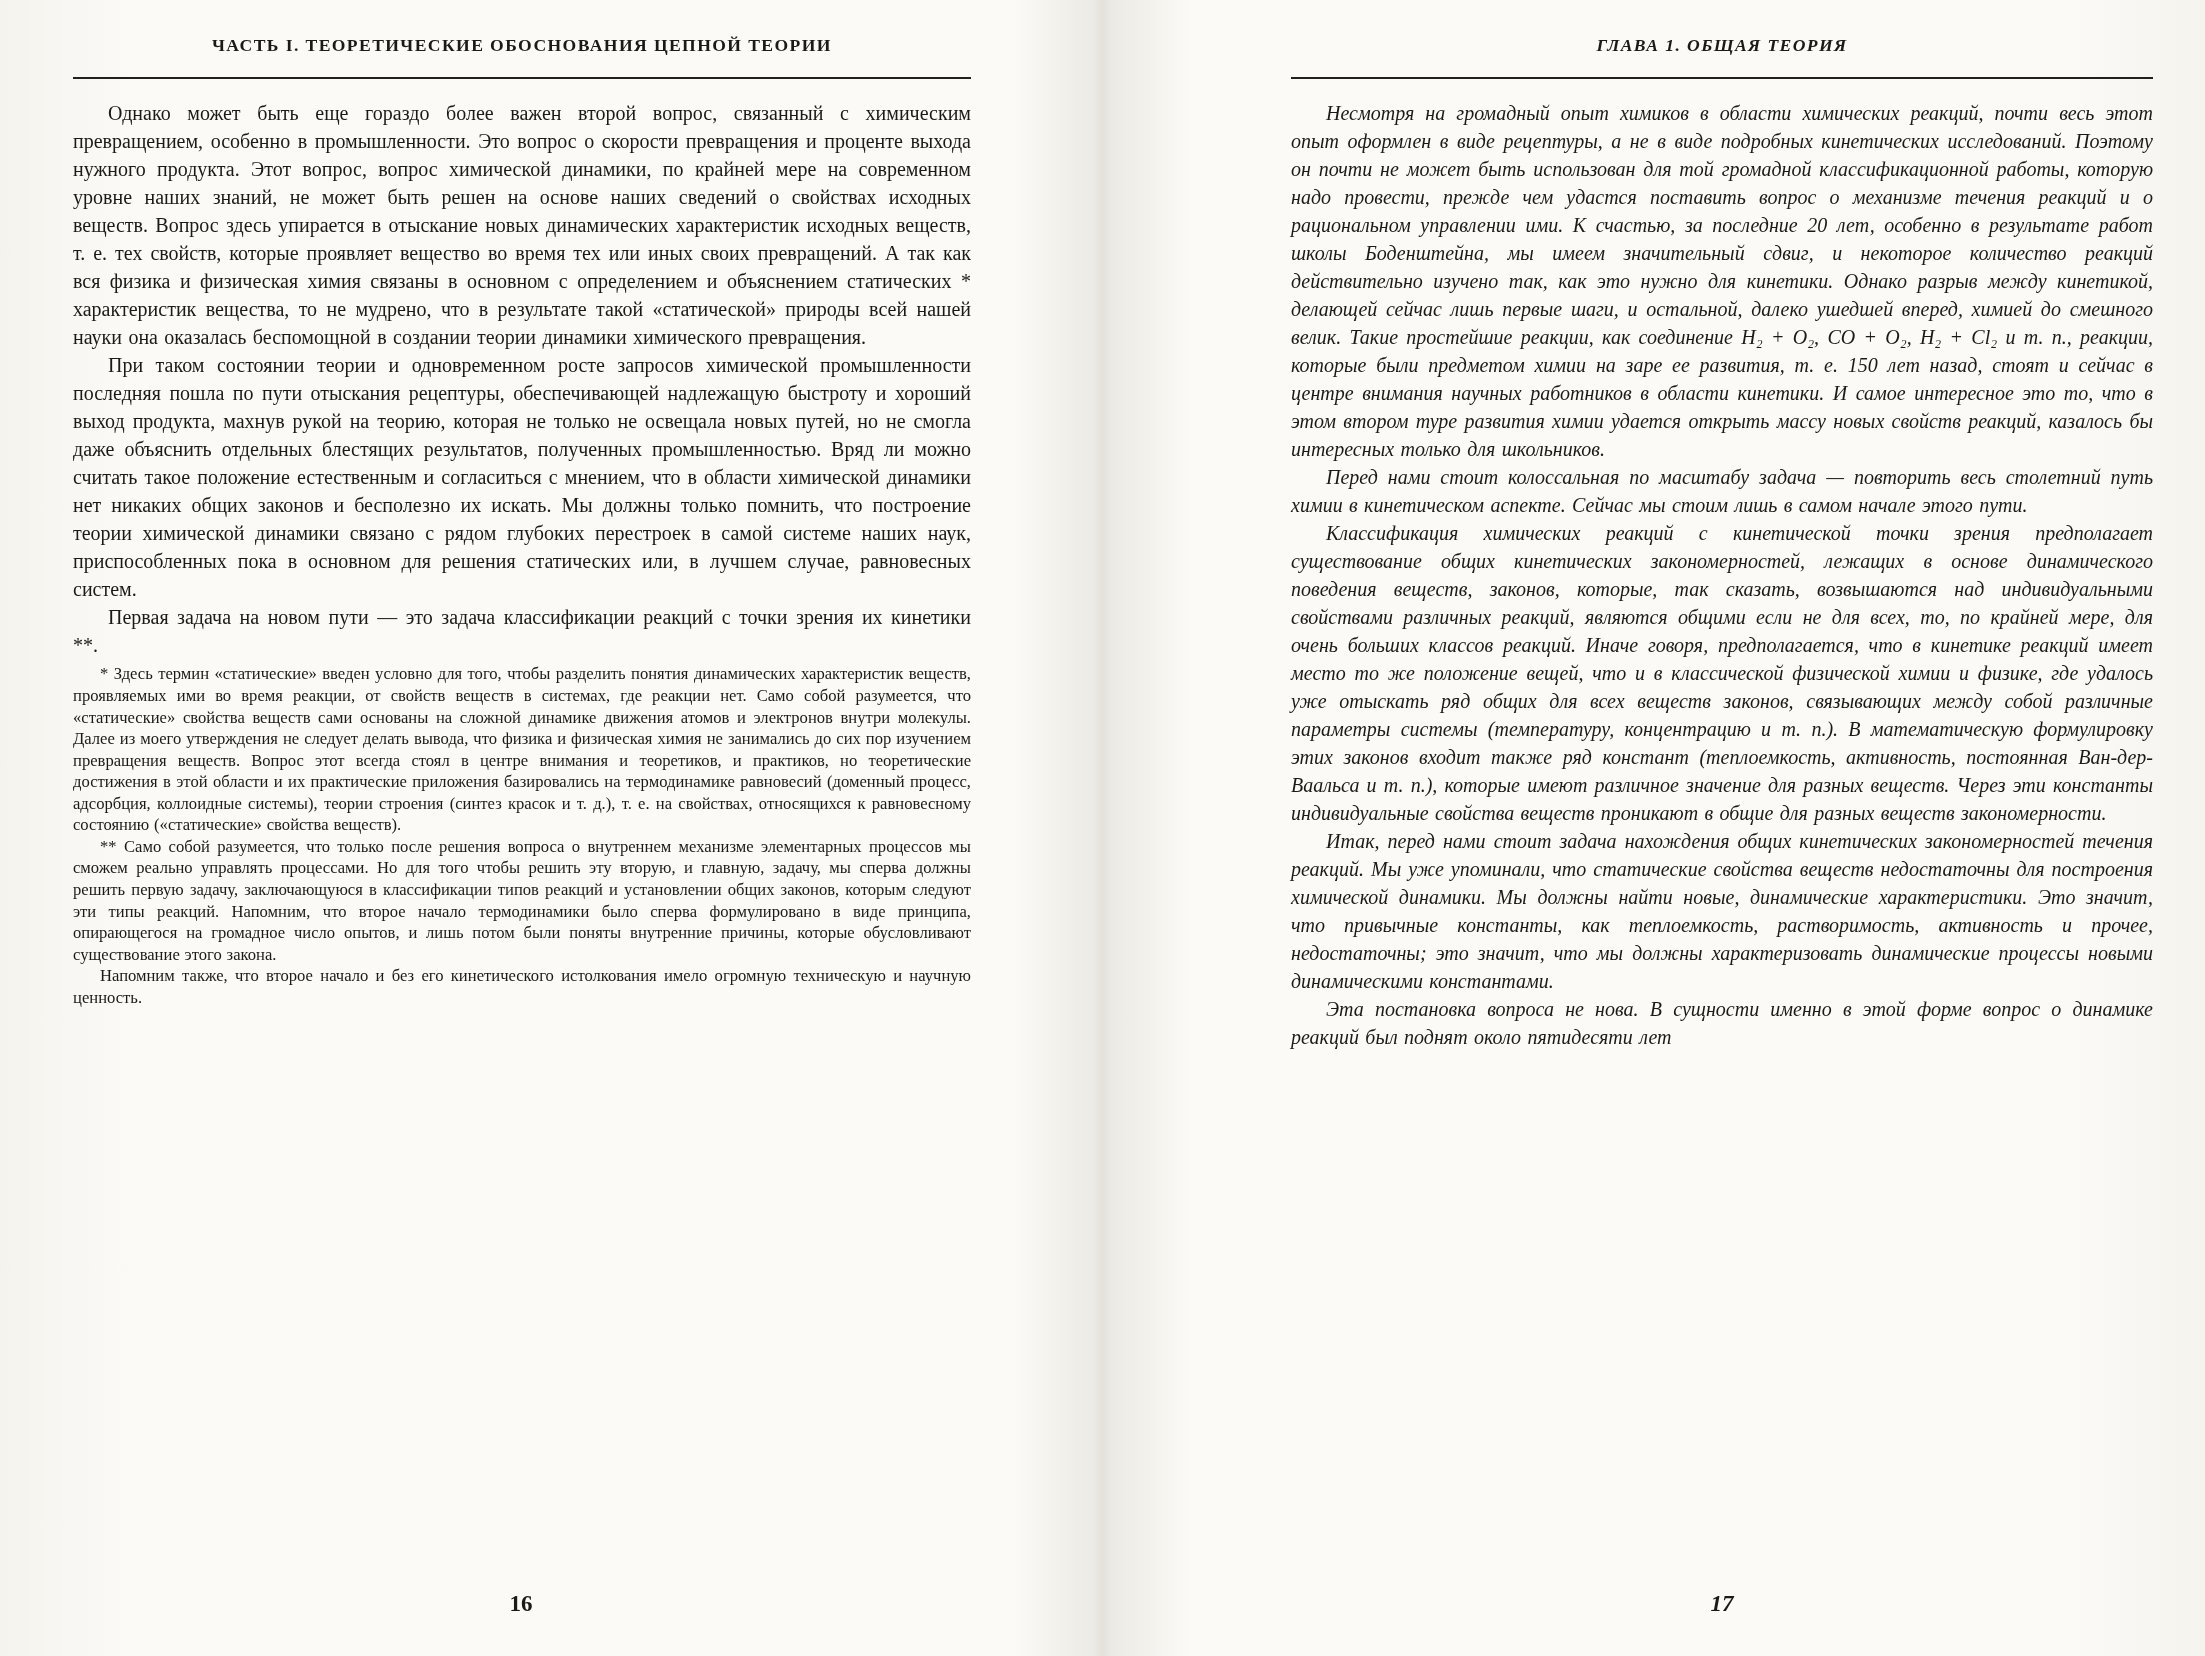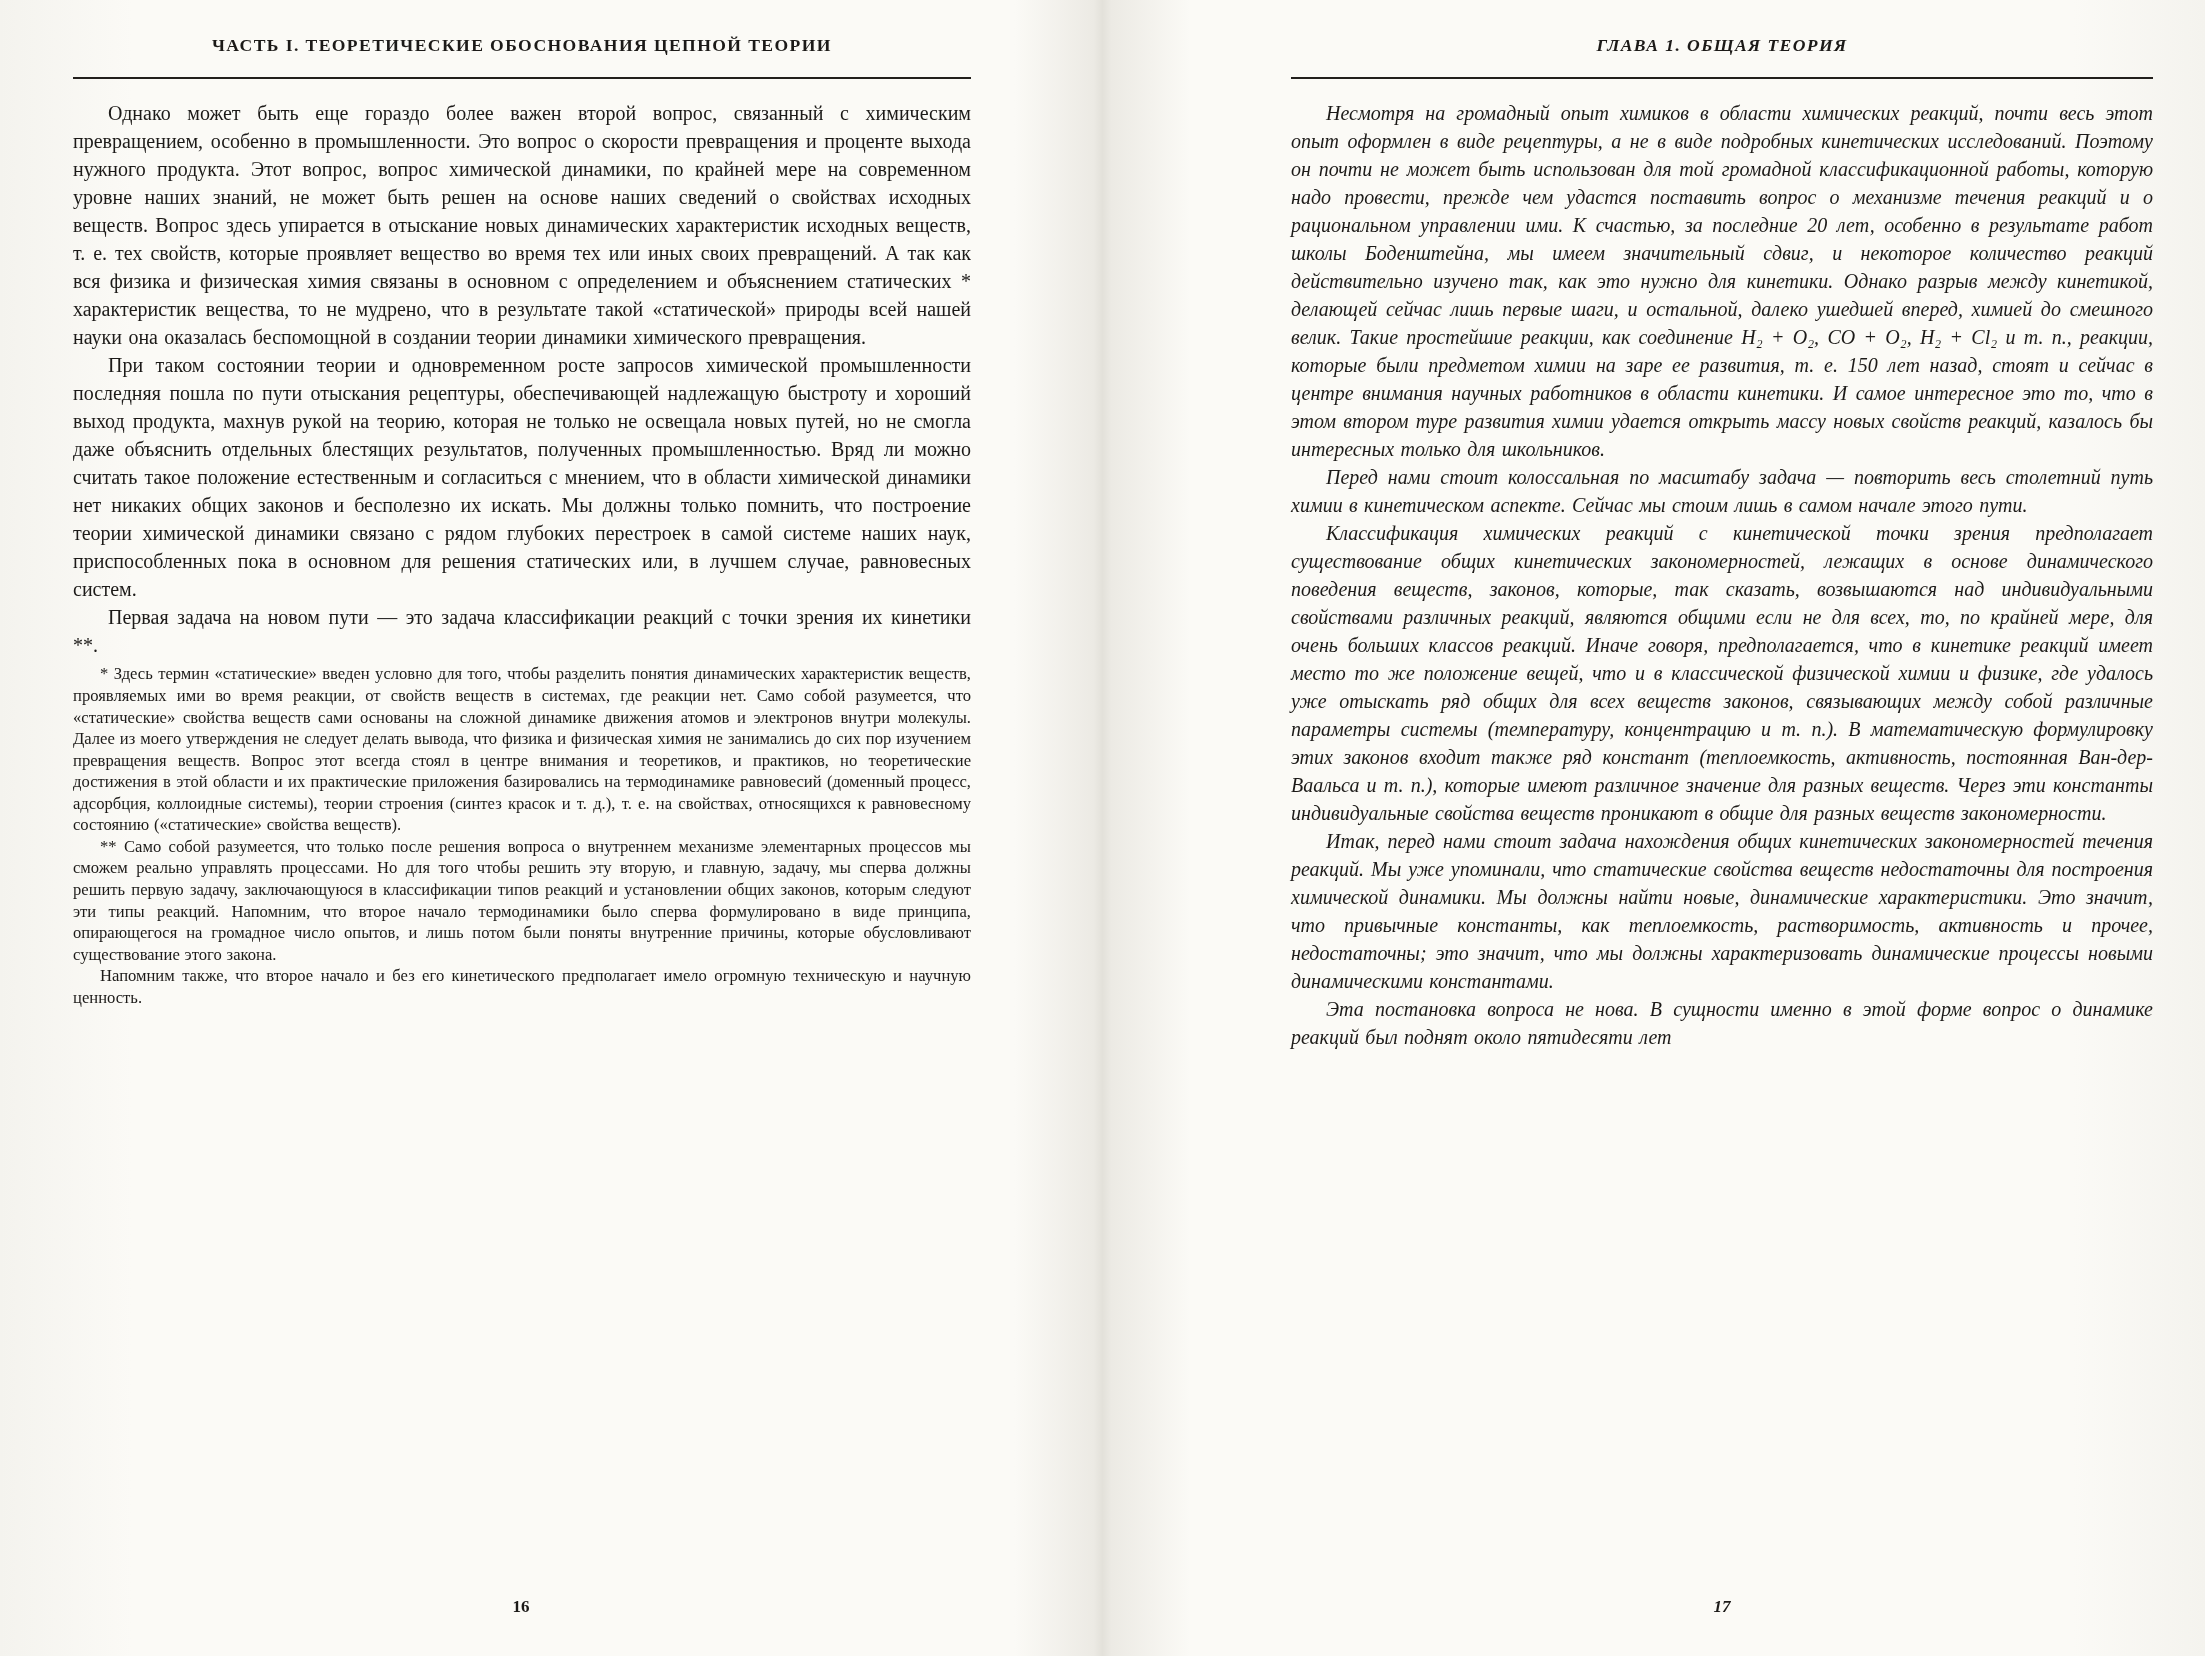--- a/index.html
+++ b/index.html
@@ -63,21 +63,21 @@
     word-spacing: 0.7px;
   }
 
   .page-number {
     position: absolute;
     bottom: 39px;
     left: 0;
     width: 100%;
     text-align: center;
     font-weight: bold;
-    font-size: 17px;
+    font-size: 23px;
   }
   .page-left  .page-number { padding-right: 61px; box-sizing: border-box; }
   .page-right .page-number { padding-left: 41px;  box-sizing: border-box; }
 </style>
 </head>
 <body>
 
 <div class="spread">
 
   <div class="page page-left">
@@ -85,21 +85,21 @@
 
     <div class="body-text">
       <p>Однако может быть еще гораздо более важен второй вопрос, связанный с химическим превращением, особенно в промышленности. Это вопрос о скорости превращения и проценте выхода нужного продукта. Этот вопрос, вопрос химической динамики, по крайней мере на современном уровне наших знаний, не может быть решен на основе наших сведений о свойствах исходных веществ. Вопрос здесь упирается в отыскание новых динамических характеристик исходных веществ, т. е. тех свойств, которые проявляет вещество во время тех или иных своих превращений. А так как вся физика и физическая химия связаны в основном с определением и объяснением статических * характеристик вещества, то не мудрено, что в результате такой «статической» природы всей нашей науки она оказалась беспомощной в создании теории динамики химического превращения.</p>
       <p>При таком состоянии теории и одновременном росте запросов химической промышленности последняя пошла по пути отыскания рецептуры, обеспечивающей надлежащую быстроту и хороший выход продукта, махнув рукой на теорию, которая не только не освещала новых путей, но не смогла даже объяснить отдельных блестящих результатов, полученных промышленностью. Вряд ли можно считать такое положение естественным и согласиться с мнением, что в области химической динамики нет никаких общих законов и бесполезно их искать. Мы должны только помнить, что построение теории химической динамики связано с рядом глубоких перестроек в самой системе наших наук, приспособленных пока в основном для решения статических или, в лучшем случае, равновесных систем.</p>
       <p>Первая задача на новом пути — это задача классификации реакций с точки зрения их кинетики **.</p>
     </div>
 
     <div class="footnotes">
       <p>* Здесь термин «статические» введен условно для того, чтобы разделить понятия динамических характеристик веществ, проявляемых ими во время реакции, от свойств веществ в системах, где реакции нет. Само собой разумеется, что «статические» свойства веществ сами основаны на сложной динамике движения атомов и электронов внутри молекулы. Далее из моего утверждения не следует делать вывода, что физика и физическая химия не занимались до сих пор изучением превращения веществ. Вопрос этот всегда стоял в центре внимания и теоретиков, и практиков, но теоретические достижения в этой области и их практические приложения базировались на термодинамике равновесий (доменный процесс, адсорбция, коллоидные системы), теории строения (синтез красок и т. д.), т. е. на свойствах, относящихся к равновесному состоянию («статические» свойства веществ).</p>
       <p>** Само собой разумеется, что только после решения вопроса о внутреннем механизме элементарных процессов мы сможем реально управлять процессами. Но для того чтобы решить эту вторую, и главную, задачу, мы сперва должны решить первую задачу, заключающуюся в классификации типов реакций и установлении общих законов, которым следуют эти типы реакций. Напомним, что второе начало термодинамики было сперва формулировано в виде принципа, опирающегося на громадное число опытов, и лишь потом были поняты внутренние причины, которые обусловливают существование этого закона.</p>
-      <p>Напомним также, что второе начало и без его кинетического предполагает имело огромную техническую и научную ценность.</p>
+      <p>Напомним также, что второе начало и без его кинетического истолкования имело огромную техническую и научную ценность.</p>
     </div>
 
     <div class="page-number">16</div>
   </div>
 
   <div class="page page-right">
     <div class="running-head">ГЛАВА 1. ОБЩАЯ ТЕОРИЯ</div>
 
     <div class="body-text">
       <p>Несмотря на громадный опыт химиков в области химических реакций, почти весь этот опыт оформлен в виде рецептуры, а не в виде подробных кинетических исследований. Поэтому он почти не может быть использован для той громадной классификационной работы, которую надо провести, прежде чем удастся поставить вопрос о механизме течения реакций и о рациональном управлении ими. К счастью, за последние 20 лет, особенно в результате работ школы Боденштейна, мы имеем значительный сдвиг, и некоторое количество реакций действительно изучено так, как это нужно для кинетики. Однако разрыв между кинетикой, делающей сейчас лишь первые шаги, и остальной, далеко ушедшей вперед, химией до смешного велик. Такие простейшие реакции, как соединение H₂ + O₂, CO + O₂, H₂ + Cl₂ и т. п., реакции, которые были предметом химии на заре ее развития, т. е. 150 лет назад, стоят и сейчас в центре внимания научных работников в области кинетики. И самое интересное это то, что в этом втором туре развития химии удается открыть массу новых свойств реакций, казалось бы интересных только для школьников.</p>

